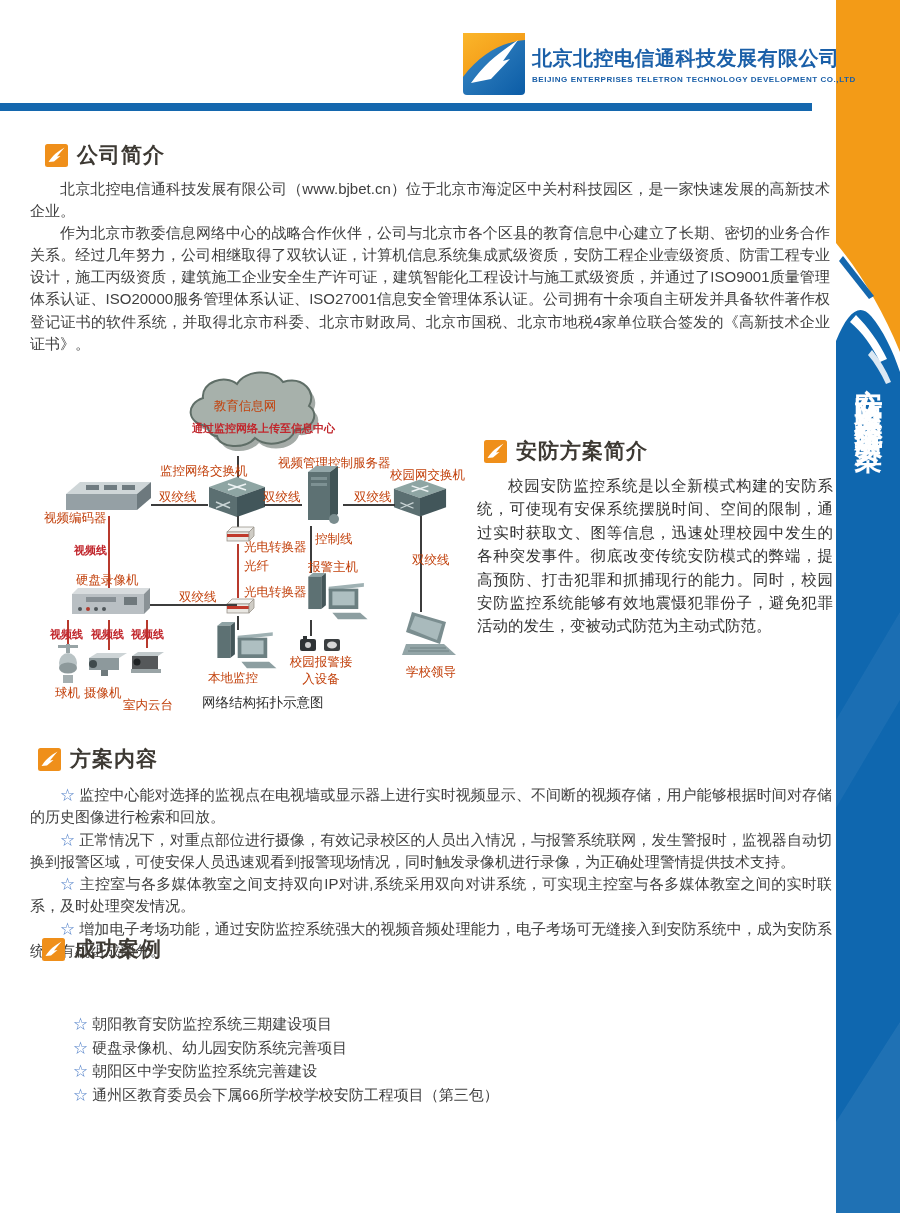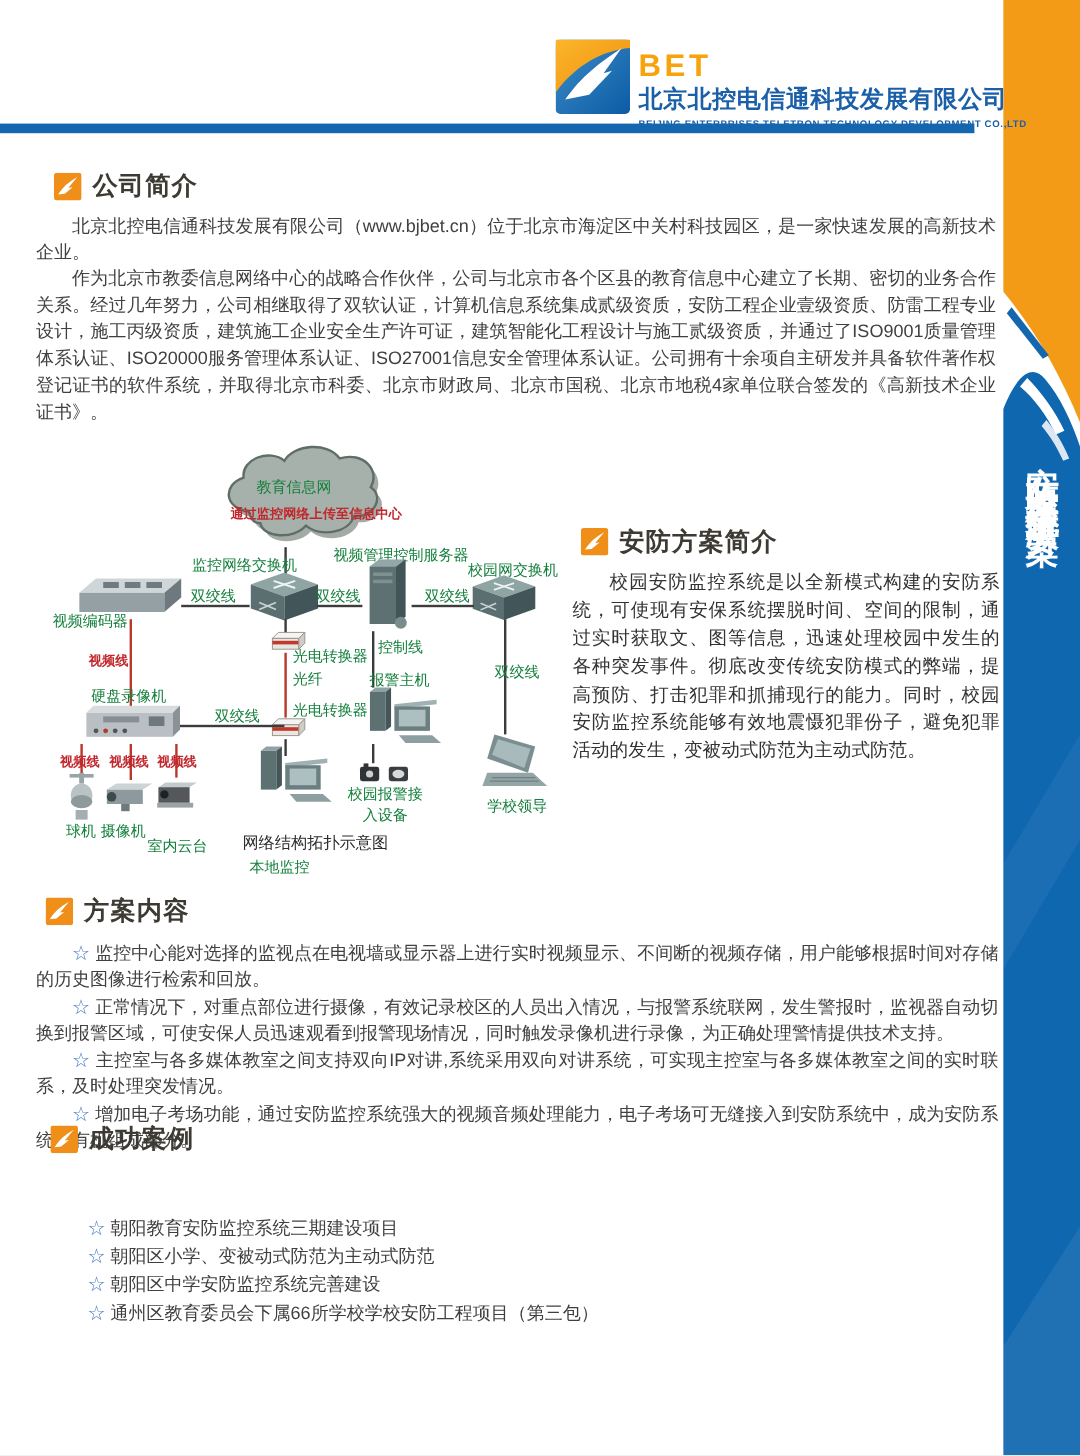--- a/index.html
+++ b/index.html
@@ -23,21 +23,21 @@
   
   .para{position:absolute;font-size:15px;line-height:22.1px;text-align:justify;color:#404040;}
   .para p{margin:0;text-indent:2em;}
   .list p{margin:0;text-indent:2em;line-height:22.3px;text-align:justify;}
   .star{color:#5C88CC;font-size:15px;}
   .cases{position:absolute;font-size:15px;color:#3f3f3f;}
   .cases div{line-height:23.6px;white-space:nowrap;}
   
   .diagram{position:absolute;left:30px;top:358px;width:440px;height:375px;}
   .lab{position:absolute;font-family:"DejaVu Serif","Liberation Serif",serif;font-size:12.5px;
-       color:#15803d;white-space:nowrap;}
+       color:#c2410c;white-space:nowrap;}
   .lab.c{text-align:center;white-space:normal;}
   .redlab{position:absolute;font-family:"DejaVu Serif","Liberation Serif",serif;font-weight:bold;
           font-size:11px;color:#C1272D;white-space:nowrap;}
   .hl{position:absolute;height:2px;background:#3c3c3c;}
   .vl{position:absolute;width:2px;background:#3c3c3c;}
   .rl{background:#B8392C !important;}
   .cap{position:absolute;font-size:13.5px;color:#2d2d2d;}
   .dev{position:absolute;}
 </style>
 </head>
@@ -68,21 +68,20 @@
       <linearGradient id="lgO" x1="0" y1="0" x2="1" y2="1">
         <stop offset="0" stop-color="#FBB62A"></stop>
           <stop offset="1" stop-color="#EF8D0E"></stop>
       </linearGradient>
     </defs>
     <rect width="62" height="62" rx="4" fill="url(#lgB)"></rect>
     <path d="M0,0 H62 V7 C40,9 18,20 0,44 Z" fill="url(#lgO)"></path>
     <path d="M8,50 C22,30 36,20 55,7 L40,28 L47,26 L28,46 Z" fill="#ffffff"></path>
   </svg>
   <div class="logo-text">
-    <div class="bet">BET</div>
     <div class="cn">北京北控电信通科技发展有限公司</div>
     <div class="en">BEIJING ENTERPRISES TELETRON TECHNOLOGY DEVELOPMENT CO.,LTD</div>
   </div>
   <div class="rule"></div>
 
   <div class="sec-head" style="left:45px;top:141px;">
     <svg width="23" height="23" viewBox="0 0 23 23">
       <rect width="23" height="23" rx="2.5" fill="#EF8F1A"></rect>
       <path d="M3.5,18 C8,11 12,8 19.5,3.5 L12,12.5 L15.5,12 L9,17.5 Z" fill="#fff"></path>
     </svg>
@@ -180,21 +179,21 @@
     <div class="vl" style="left:207px;top:258px;height:14px;"></div>
     <svg class="dev" style="left:180px;top:262px;" width="72" height="52" viewBox="0 0 78 54">
       <polygon points="8,5 22,5 27,1 13,1" fill="#8FA3A5"></polygon>
       <rect x="8" y="5" width="14" height="35" fill="#5D7173"></rect>
       <polygon points="22,40 27,36 27,1 22,5" fill="#445659"></polygon>
       <polygon points="30,16 68,12 68,16 30,20" fill="#9FB1B3"></polygon>
       <rect x="30" y="18" width="32" height="22" fill="#6B7F81"></rect>
       <rect x="34" y="21" width="24" height="15" fill="#AEBFC1"></rect>
       <polygon points="34,44 64,44 72,51 40,51" fill="#8D9FA1"></polygon>
     </svg>
-    <div class="lab" style="left:178px;top:312px;margin-top:45px;">本地监控</div>
+    <div class="lab" style="left:178px;top:312px;">本地监控</div>
 
     <div class="vl rl" style="left:78px;top:158px;height:74px;"></div>
     <div class="redlab" style="left:44px;top:185px;">视频线</div>
     <div class="lab" style="left:46px;top:214px;">硬盘录像机</div>
     <svg class="dev" style="left:36px;top:230px;" width="84" height="32" viewBox="0 0 84 32">
       <polygon points="12,0 84,0 78,6 6,6" fill="#D8DCDE"></polygon>
       <rect x="6" y="6" width="72" height="20" fill="#B9BFC3"></rect>
       <polygon points="78,26 84,20 84,0 78,6" fill="#8A9296"></polygon>
       <rect x="20" y="9" width="30" height="5" fill="#878F94"></rect>
       <rect x="58" y="9" width="13" height="8" fill="#6F787C"></rect>
@@ -303,18 +302,18 @@
 
   <div class="sec-head" style="left:42px;top:935px;">
     <svg width="23" height="23" viewBox="0 0 23 23">
       <rect width="23" height="23" rx="2.5" fill="#EF8F1A"></rect>
       <path d="M3.5,18 C8,11 12,8 19.5,3.5 L12,12.5 L15.5,12 L9,17.5 Z" fill="#fff"></path>
     </svg>
     <span class="ttl">成功案例</span>
   </div>
   <div class="cases" style="left:73px;top:1012px;">
     <div><span class="star">☆</span> <span>朝阳教育安防监控系统三期建设项目</span></div>
-    <div><span class="star">☆</span> <span>朝阳区小学、变被动式防范为主动式防范</span></div>
+    <div><span class="star">☆</span> <span>硬盘录像机、幼儿园安防系统完善项目</span></div>
     <div><span class="star">☆</span> <span>朝阳区中学安防监控系统完善建设</span></div>
     <div><span class="star">☆</span> <span>通州区教育委员会下属66所学校学校安防工程项目（第三包）</span></div>
   </div>
 
 </div>
 
 </body></html>

